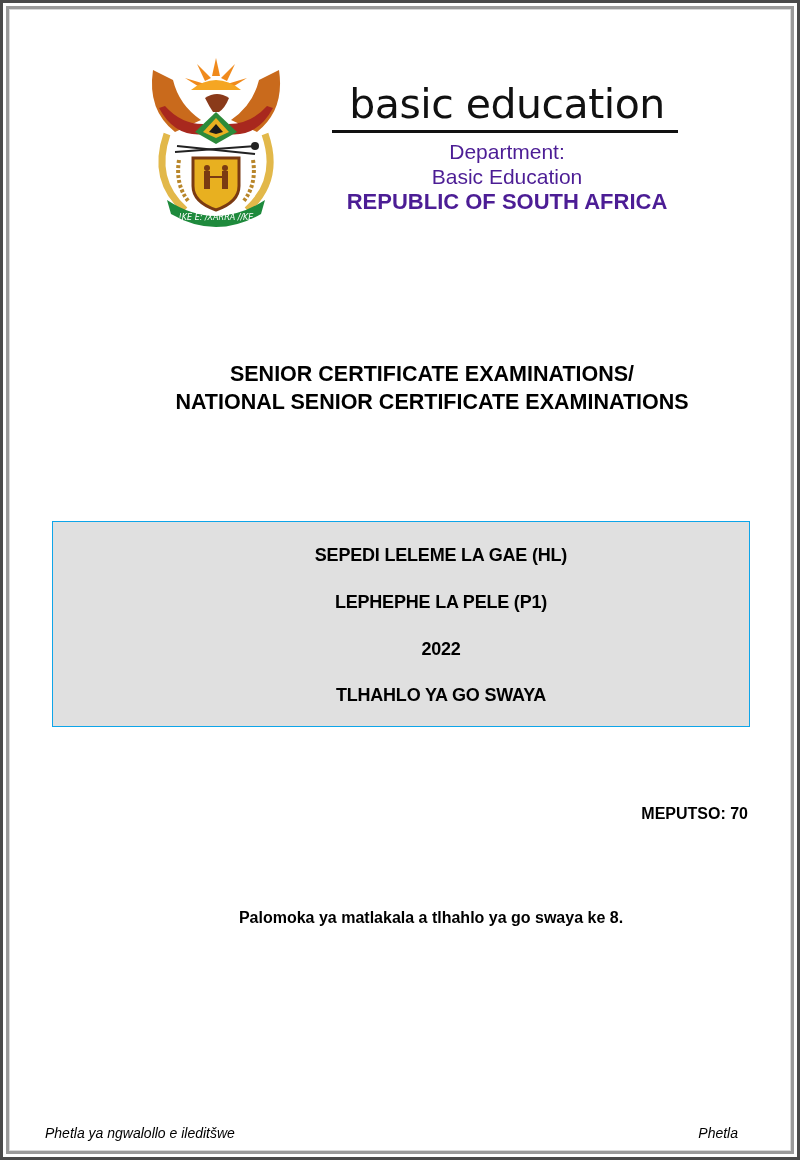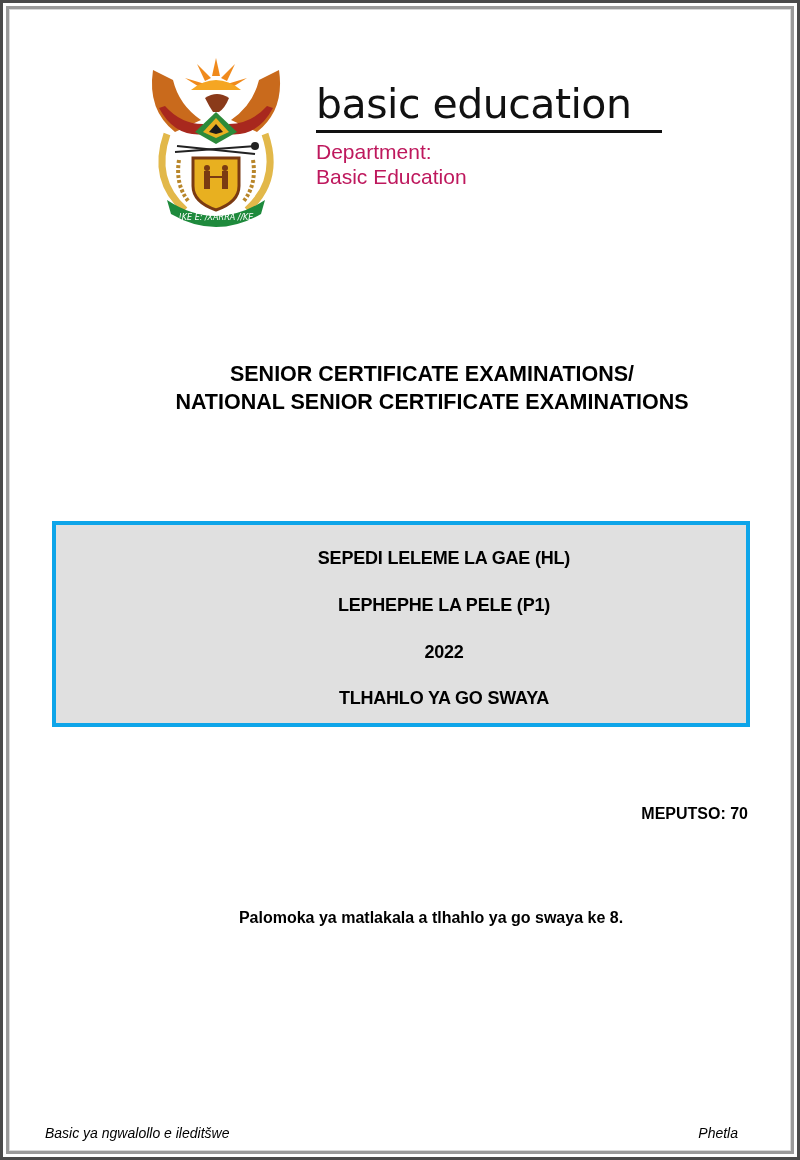--- a/index.html
+++ b/index.html
@@ -18,37 +18,37 @@
     position: absolute; left: 3px; top: 3px; right: 3px; bottom: 3px;
     border: 3px solid #9a9a9a;
     box-sizing: border-box;
   }
   .frame-inner2 {
     position: absolute; left: 6px; top: 6px; right: 6px; bottom: 6px;
     border: 1px solid #d8d8d8;
     box-sizing: border-box;
   }
   .logo-emblem { position: absolute; left: 145px; top: 50px; width: 142px; height: 178px; }
-  .brand { position: absolute; left: 316px; top: 80px; width: 350px; }
+  .brand { position: absolute; left: 332px; top: 80px; width: 350px; text-align: center; }
   .brand-title {
     font-family: "DejaVu Sans", sans-serif;
     font-size: 41px; line-height: 48px; letter-spacing: -0.5px;
     color: #111; margin: 0; padding-left: 0;
   }
   .brand-rule { height: 3px; background: #111; width: 346px; margin-top: 2px; margin-bottom: 6px; }
-  .brand-line { font-size: 21px; line-height: 25px; color: #be185d; }
+  .brand-line { font-size: 21px; line-height: 25px; color: #4c1d95; }
   .brand-line.bold { font-weight: bold; font-size: 22px; }
   .exam-title {
     position: absolute; left: 0; width: 864px; top: 360px; text-align: center;
     font-weight: bold; font-size: 21.5px; line-height: 28px;
   }
   .info-box {
     position: absolute; left: 52px; top: 521px; width: 698px; height: 206px;
     box-sizing: border-box;
-    background: #e0e0e0; border: 4px solid #0ea5e9;
+    background: #e0e0e0; border: 1px solid #0ea5e9;
   }
   .info-line {
     position: absolute; left: 0; width: 776px; text-align: center;
     font-weight: bold; font-size: 18px; line-height: 22px;
     letter-spacing: -0.2px;
   }
   .marks {
     position: absolute; right: 52px; top: 769px;
     font-weight: bold; font-size: 16px; margin-top: 36px;
   }
@@ -113,32 +113,33 @@
 
   <path d="M22,150 Q71,182 120,150 L116,164 Q71,190 26,164 Z" fill="#1e8a3c"></path>
   <text x="71" y="170" font-size="8" fill="#fff" text-anchor="middle" font-family="DejaVu Sans, sans-serif" font-style="italic">!KE E: /XARRA //KE</text>
 </svg>
 
 <div class="brand">
   <div class="brand-title">basic education</div>
   <div class="brand-rule"></div>
   <div class="brand-line">Department:</div>
   <div class="brand-line">Basic Education</div>
+  <div class="brand-line bold">REPUBLIC OF SOUTH AFRICA</div>
 </div>
 
 <div class="exam-title">
   <div>SENIOR CERTIFICATE EXAMINATIONS/</div>
   <div>NATIONAL SENIOR CERTIFICATE EXAMINATIONS</div>
 </div>
 
 <div class="info-box">
   <div class="info-line" style="top:22px">SEPEDI LELEME LA GAE (HL)</div>
   <div class="info-line" style="top:69px">LEPHEPHE LA PELE (P1)</div>
   <div class="info-line" style="top:116px">2022</div>
   <div class="info-line" style="top:162px">TLHAHLO YA GO SWAYA</div>
 </div>
 
 <div class="marks">MEPUTSO: 70</div>
 
 <div class="pages-note">Palomoka ya matlakala a tlhahlo ya go swaya ke 8.</div>
 
-<div class="footer-left">Basic ya ngwalollo e ileditšwe</div>
+<div class="footer-left">Phetla ya ngwalollo e ileditšwe</div>
 <div class="footer-right">Phetla</div>
 
 </body></html>

